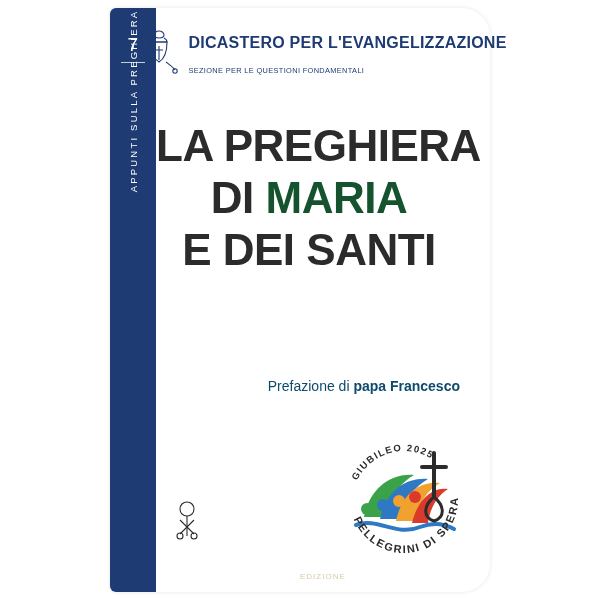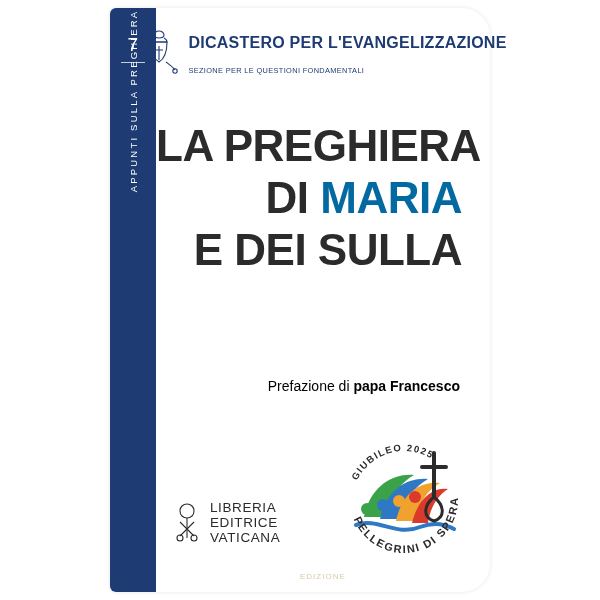--- a/index.html
+++ b/index.html
@@ -127,36 +127,37 @@
     padding-right: 12px;
     box-sizing: border-box;
   }
   .title-line {
     font-size: 44px;
     line-height: 52px;
     font-weight: bold;
     color: #2b2b2b;
     letter-spacing: -0.5px;
     white-space: nowrap;
+    text-align: center;
   }
   .title-accent {
-    color: #0369a1;
+    color: #14532d;
   }
 
   
   .preface {
     position: absolute;
     left: 156px;
     top: 378px;
     width: 318px;
     text-align: right;
     padding-right: 14px;
     box-sizing: border-box;
     font-size: 14px;
-    color: #000000;
+    color: #0c4a6e;
     padding-left: 41px;
   }
   .preface b { font-weight: bold; }
 
   
   .lev {
     position: absolute;
     left: 172px;
     top: 500px;
     display: flex;
@@ -224,42 +225,37 @@
     </span>
     <div class="header-text">
       <div class="header-line1">DICASTERO PER L'EVANGELIZZAZIONE</div>
       <div class="header-line2">SEZIONE PER LE QUESTIONI FONDAMENTALI</div>
     </div>
   </div>
 
   <div class="title-block">
     <div class="title-line">LA PREGHIERA</div>
     <div class="title-line"><span>DI </span><span class="title-accent">MARIA</span></div>
-    <div class="title-line">E DEI SULLA</div>
+    <div class="title-line">E DEI SANTI</div>
   </div>
 
   <div class="preface"><span>Prefazione di </span><b>papa Francesco</b></div>
 
   <div class="lev">
     <span class="lev-mark">
       <svg viewBox="0 0 30 42" width="30" height="42" xmlns="http://www.w3.org/2000/svg">
         <g fill="none" stroke="#2b2b2b" stroke-width="1.1">
           <path d="M15 2 c-4 0-7 3-7 7 0 4 3 7 7 7 s7-3 7-7 c0-4-3-7-7-7z"></path>
           <path d="M15 16 v20"></path>
           <path d="M8 20 l14 14 M22 20 l-14 14"></path>
           <circle cx="8" cy="36" r="3"></circle>
           <circle cx="22" cy="36" r="3"></circle>
         </g>
       </svg>
     </span>
-    <div class="lev-text">
-      <div>LIBRERIA</div>
-      <div>EDITRICE</div>
-      <div>VATICANA</div>
-    </div>
   </div>
 
   <div class="jubilee">
     <svg viewBox="0 0 148 148" width="148" height="148" xmlns="http://www.w3.org/2000/svg">
       <defs>
         <path id="arcTop" d="M 22 78 A 52 52 0 0 1 126 78"></path>
         <path id="arcBottom" d="M 20 74 A 54 54 0 0 0 128 74"></path>
       </defs>
 
       <g>

